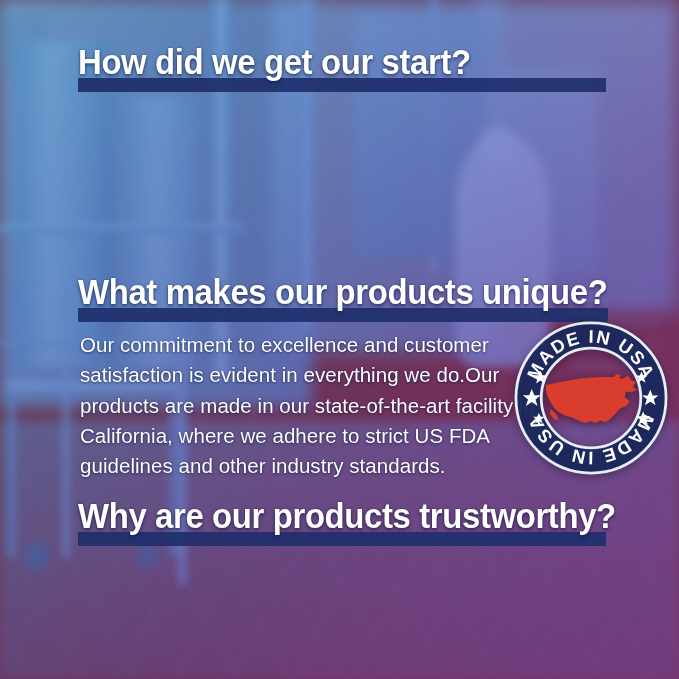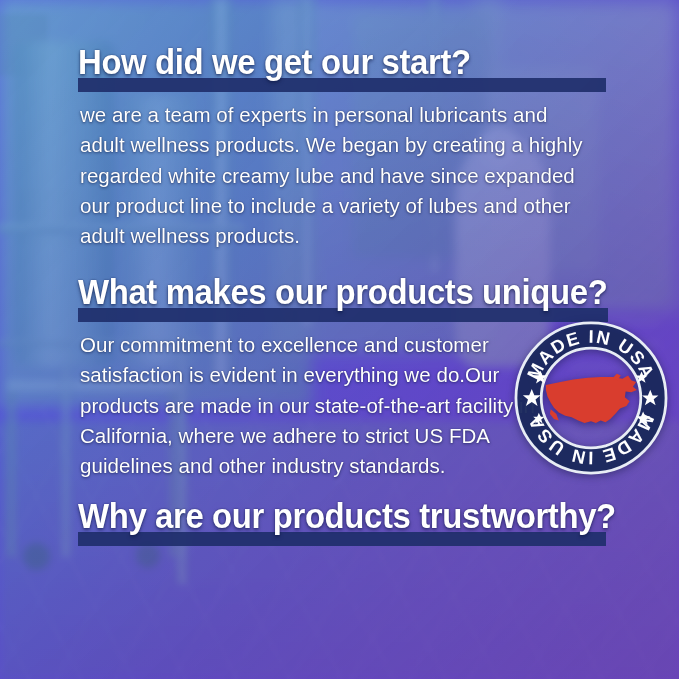--- a/index.html
+++ b/index.html
@@ -3,21 +3,21 @@
 <meta charset="utf-8">
 <style>
   html,body{margin:0;padding:0;background:#222;}
   *{box-sizing:border-box;}
 
   .canvas{
     position:relative;
     width:679px;height:679px;
     overflow:hidden;
     font-family:"Liberation Sans", sans-serif;
-    background:#8b5cf6;
+    background:#b91c1c;
   }
 
   
   .photo{position:absolute;inset:0;overflow:hidden;}
   .photo > *{position:absolute;}
 
   .ph-wallA{left:0;top:0;width:46%;height:60%;
     background:linear-gradient(110deg,#b9cfdf 0%,#9fc0d6 40%,#86b1cf 100%);
     filter:blur(7px);opacity:.85;}
   .ph-wallB{left:40%;top:0;width:34%;height:52%;
@@ -209,21 +209,20 @@
     <div class="ph-blur"></div>
   </div>
 
   <div class="tint"></div>
   <div class="tint2"></div>
 
   <div class="content">
 
     <div class="band" id="b1"></div>
     <div class="heading" id="h1">How did we get our start?</div>
-    <div class="para" id="p1">we are a team of experts in personal lubricants and adult wellness products. We began by creating a highly regarded white creamy lube and have since expanded our product line to include a variety of lubes and other adult wellness products.</div>
 
     <div class="band" id="b2"></div>
     <div class="heading" id="h2">What makes our products unique?</div>
     <div class="para" id="p2">Our commitment to excellence and customer satisfaction is evident in everything we do.Our products are made in our state-of-the-art facility in California, where we adhere to strict US FDA guidelines and other industry standards.</div>
 
     <div class="band" id="b3"></div>
     <div class="heading" id="h3">Why are our products trustworthy?</div>
 
     <div class="badge">
       <svg viewBox="0 0 200 200" xmlns="http://www.w3.org/2000/svg">

